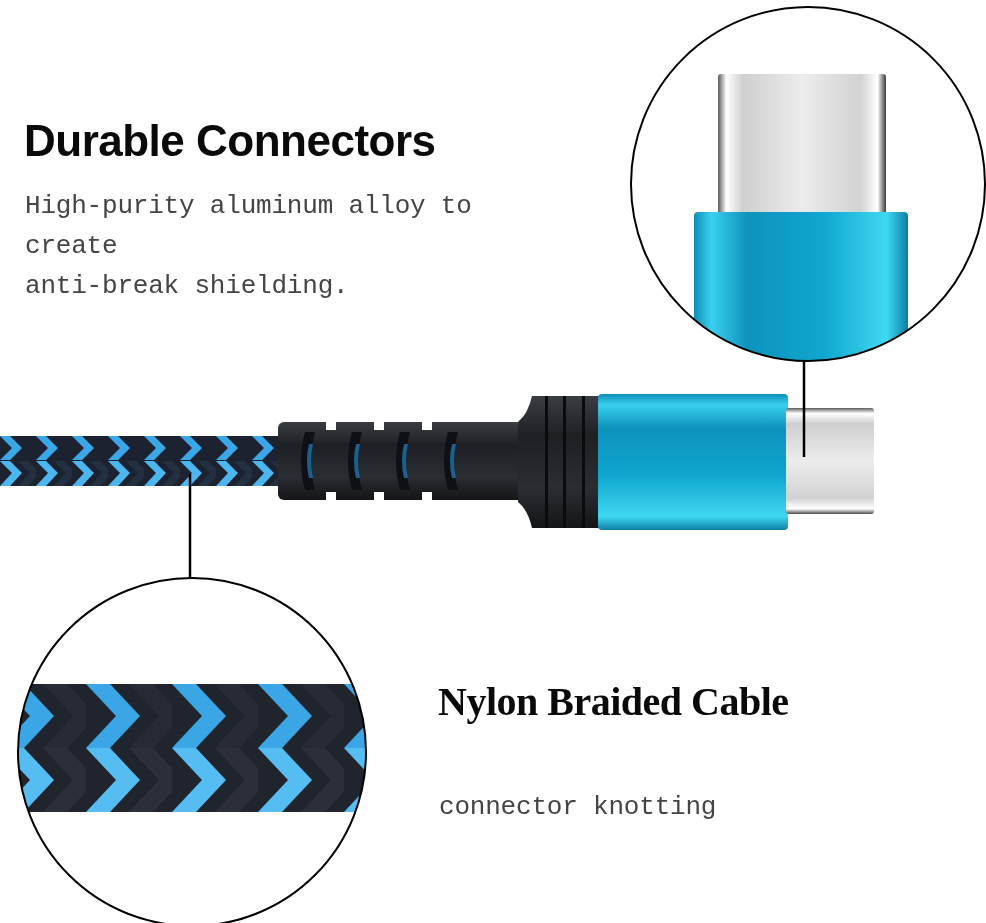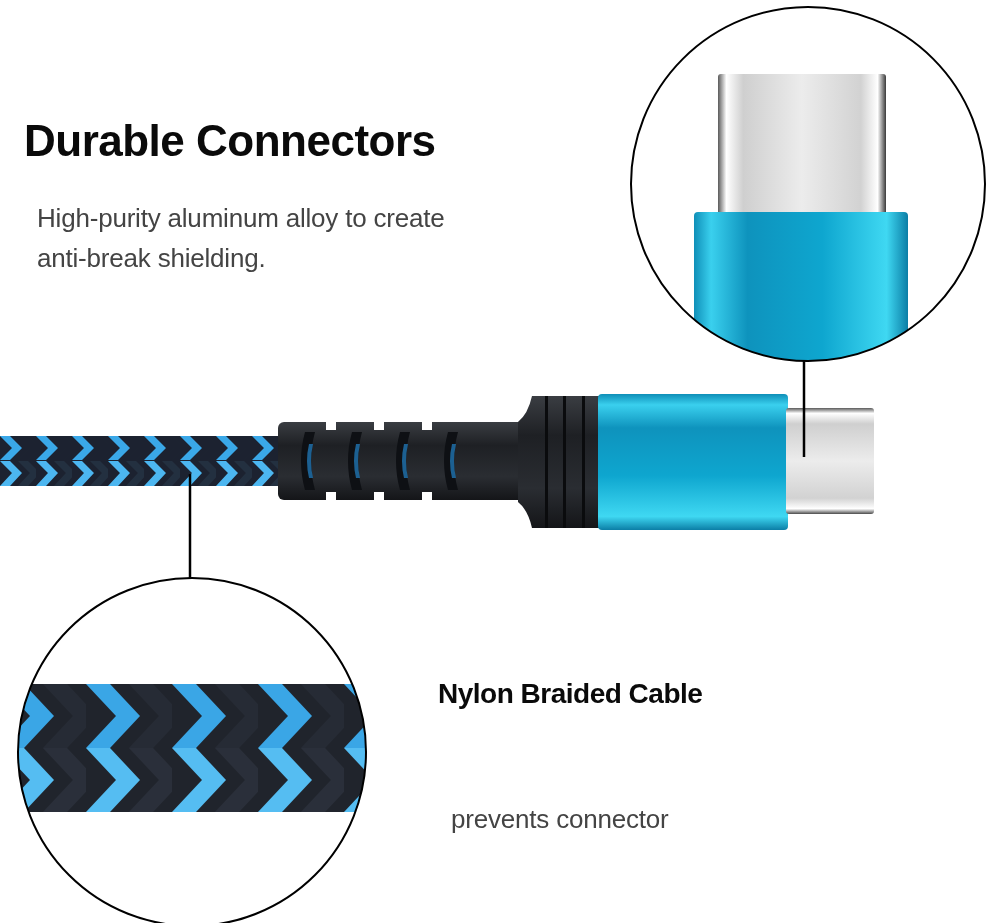--- a/index.html
+++ b/index.html
@@ -1,22 +1,22 @@
 <!DOCTYPE html>
 <html><head>
 <meta charset="utf-8">
 <style>
   html,body{margin:0;padding:0;background:#ffffff;}
   body{width:986px;height:923px;position:relative;overflow:hidden;font-family:"Liberation Sans",sans-serif;}
   .stage{position:absolute;left:0;top:4px;width:802px;height:923px;}
   .heading{position:absolute;font-weight:bold;color:#0a0a0a;letter-spacing:-0.5px;margin:0;white-space:nowrap;}
-  .desc{position:absolute;color:#444444;font-size:26px;line-height:40px;margin:12px;letter-spacing:-0.2px;}
+  .desc{position:absolute;color:#444444;font-size:26px;line-height:40px;margin:0;letter-spacing:-0.2px;font-family:Liberation Mono, monospace;}
   #h1{left:24px;top:112px;font-size:44px;}
   #d1{left:25px;top:182px;width:470px;}
-  #h2{left:438px;top:674px;font-size:28px;}
+  #h2{left:438px;top:674px;font-size:40px;font-family:Liberation Serif, serif;}
   #d2{left:439px;top:743px;width:500px;}
   svg{position:absolute;left:0;top:0;}
 </style>
 </head>
 <body>
 
 <div class="stage">
 
   <svg width="986" height="923" viewBox="0 0 986 923">
     <defs>
@@ -143,15 +143,15 @@
 
   <h1 id="h1" class="heading">Durable Connectors</h1>
   <p id="d1" class="desc">
     <span>High-purity aluminum alloy to create</span><br>
     <span>anti-break shielding.</span>
   </p>
 
   <h1 id="h2" class="heading">Nylon Braided Cable</h1>
   <p id="d2" class="desc">
     <br>
-    <span>prevents connector</span>
+    <span>connector knotting</span>
   </p>
 </div>
 
 </body></html>

